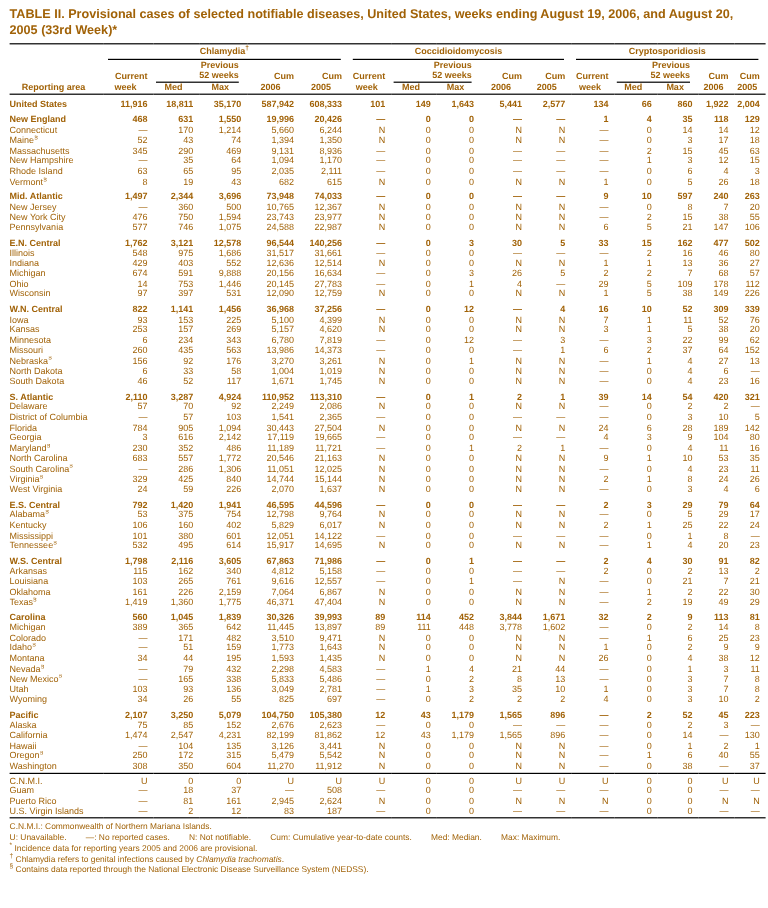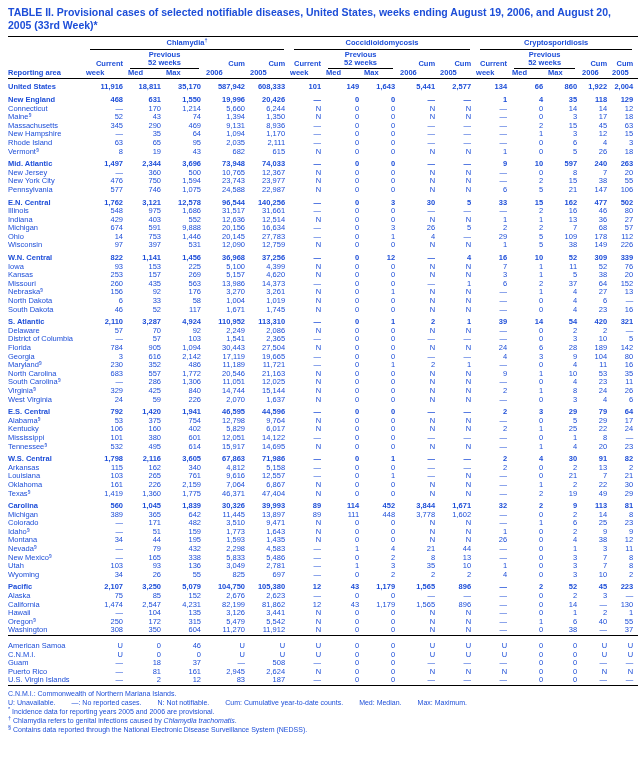--- a/index.html
+++ b/index.html
@@ -1,19 +1,19 @@
 <!DOCTYPE html>
 <html><head>
 <meta charset="utf-8">
 <style>
   html,body{margin:0;padding:0;background:#ffffff;}
   .page{
     width:640px;height:757px;box-sizing:border-box;
     padding:6px 5px 4px 8px;
-    background:#ffffff;color:#1d4ed8;
+    background:#ffffff;color:#a16207;
     font-family:"Liberation Sans","DejaVu Sans",sans-serif;
     overflow:hidden;
   }
   .title{
     font-size:10.5px;font-weight:bold;line-height:12.5px;
     width:620px;margin-bottom:5px;letter-spacing:0;
   }
   table{
     border-collapse:collapse;table-layout:fixed;
     width:630px;
@@ -21,22 +21,22 @@
   }
   th,td{
     margin:0;padding:0;font-size:7.5px;line-height:8.6px;
     white-space:nowrap;vertical-align:bottom;
   }
   thead th{font-weight:bold;}
   
   tr.grow th{border-top:1px solid #000;padding-top:2px;}
   .gname{border-bottom:1px solid #000;text-align:center;margin:0 6px 0 4px;padding-bottom:1px;}
   tr.sub1 th{text-align:right;padding-right:5px;}
-  .pw{border-bottom:1px solid #000;text-align:center;margin:0 2px;padding-top:1px;}
-  tr.sub2 th{border-bottom:1px solid #000;text-align:left;padding-right:5px;padding-bottom:1px;}
+  .pw{border-bottom:1px solid #000;margin:0 2px;padding-top:1px;}
+  tr.sub2 th{border-bottom:1px solid #000;text-align:center;padding-right:5px;padding-bottom:1px;}
   th.area{text-align:left;padding-right:0;}
   td.lab{text-align:left;overflow:hidden;}
   td.num{text-align:right;padding-right:5px;}
   tr.bold td{font-weight:bold;}
   tr.gap td{padding-top:4px;}
   td.secrule{border-top:1px solid #000;height:2px;line-height:2px;font-size:1px;}
   sup{font-size:5.5px;line-height:0;}
   .footnotes{margin-top:3px;font-size:7px;line-height:9px;width:625px;}
   .legend span{margin-right:16px;}
   .it{font-style:italic;}
@@ -492,20 +492,38 @@
           <td class="num">0</td>
           <td class="num">N</td>
           <td class="num">N</td>
           <td class="num">3</td>
           <td class="num">1</td>
           <td class="num">5</td>
           <td class="num">38</td>
           <td class="num">20</td>
         </tr>
         <tr class="">
+          <td class="lab">Minnesota</td>
+          <td class="num">6</td>
+          <td class="num">234</td>
+          <td class="num">343</td>
+          <td class="num">6,780</td>
+          <td class="num">7,819</td>
+          <td class="num">—</td>
+          <td class="num">0</td>
+          <td class="num">12</td>
+          <td class="num">—</td>
+          <td class="num">3</td>
+          <td class="num">—</td>
+          <td class="num">3</td>
+          <td class="num">22</td>
+          <td class="num">99</td>
+          <td class="num">62</td>
+        </tr>
+        <tr class="">
           <td class="lab">Missouri</td>
           <td class="num">260</td>
           <td class="num">435</td>
           <td class="num">563</td>
           <td class="num">13,986</td>
           <td class="num">14,373</td>
           <td class="num">—</td>
           <td class="num">0</td>
           <td class="num">0</td>
           <td class="num">—</td>
@@ -1196,38 +1214,20 @@
           <td class="num">N</td>
           <td class="num">—</td>
           <td class="num">0</td>
           <td class="num">38</td>
           <td class="num">—</td>
           <td class="num">37</td>
         </tr>
         <tr>
           <td colspan="16" class="secrule"></td>
         </tr>
-        <tr class="gap">
-          <td class="lab">American Samoa</td>
-          <td class="num">U</td>
-          <td class="num">0</td>
-          <td class="num">46</td>
-          <td class="num">U</td>
-          <td class="num">U</td>
-          <td class="num">U</td>
-          <td class="num">0</td>
-          <td class="num">0</td>
-          <td class="num">U</td>
-          <td class="num">U</td>
-          <td class="num">U</td>
-          <td class="num">0</td>
-          <td class="num">0</td>
-          <td class="num">U</td>
-          <td class="num">U</td>
-        </tr>
         <tr class="">
           <td class="lab">C.N.M.I.</td>
           <td class="num">U</td>
           <td class="num">0</td>
           <td class="num">0</td>
           <td class="num">U</td>
           <td class="num">U</td>
           <td class="num">U</td>
           <td class="num">0</td>
           <td class="num">0</td>

